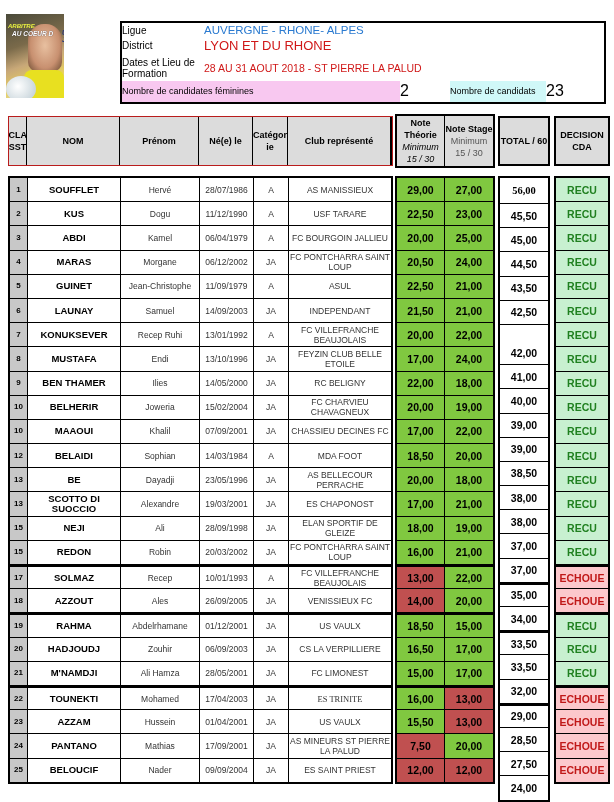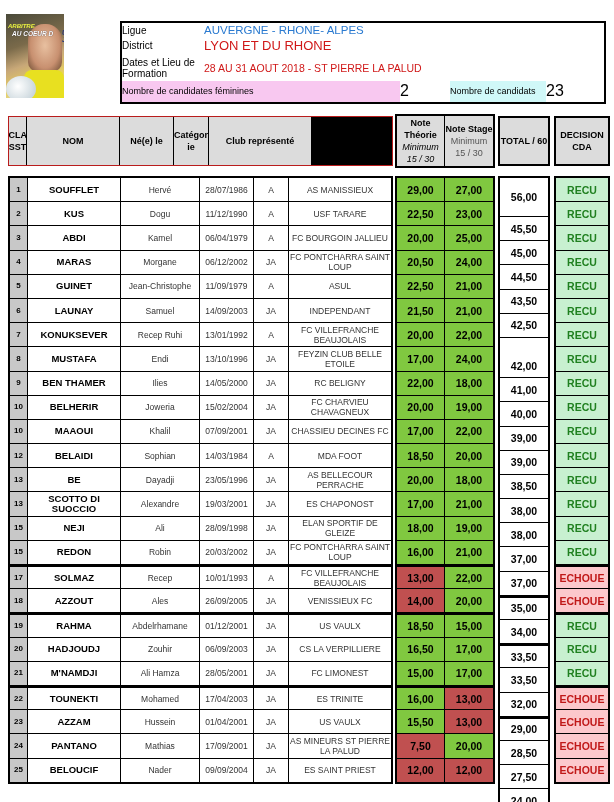--- a/index.html
+++ b/index.html
@@ -81,20 +81,21 @@
       <td style="width:58px;">23</td>
     </tr>
   </tbody>
     </table>
 </div>
 
 <div style="position:absolute; left:8px; top:116px; height:50px;">
   <div style="position:absolute; left:0; top:0; width:385px; height:50px; border:1px solid #b91c1c; display:flex; background:#000;">
     <div class="hdr" style="width:18px; border-right:1.5px solid #000;">CLA SST</div>
     <div class="hdr" style="width:93px; border-right:1.5px solid #000;">NOM</div>
+    <div class="hdr" style="width:79px; border-right:1.5px solid #000;">Prénom</div>
     <div class="hdr" style="width:54px; border-right:1.5px solid #000;">Né(e) le</div>
     <div class="hdr" style="width:35px; border-right:1.5px solid #000;">Catégor ie</div>
     <div class="hdr" style="width:102px;">Club représenté</div>
   </div>
   <div style="position:absolute; left:387px; top:-2px; width:100px; height:54px; border:2px solid #000; display:flex; background:#000;">
     <div class="hdr" style="width:48px; border-right:1.5px solid #000;">
       <span>Note Théorie</span>
       <span class="it">Minimum</span>
       <span class="it">15 / 30</span>
     </div>
@@ -277,21 +278,21 @@
         <div class="cell c-dob">28/05/2001</div>
         <div class="cell c-cat">JA</div>
         <div class="cell c-club" style="width: 102px; border-right: none;">FC LIMONEST</div>
       </div>
       <div style="display: flex; height: 24.2px; border-top: 2.5px solid rgb(0, 0, 0);">
         <div class="cell c-rank">22</div>
         <div class="cell c-nom">TOUNEKTI</div>
         <div class="cell c-pre">Mohamed</div>
         <div class="cell c-dob">17/04/2003</div>
         <div class="cell c-cat">JA</div>
-        <div class="cell c-club" style="width: 102px; border-right: none;">ES TRINITE</div>
+        <div class="cell c-club" style="width: 102px; border-right: none; font-family: Liberation Serif, serif;">ES TRINITE</div>
       </div>
       <div style="display: flex; height: 24.2px;">
         <div class="cell c-rank">23</div>
         <div class="cell c-nom">AZZAM</div>
         <div class="cell c-pre">Hussein</div>
         <div class="cell c-dob">01/04/2001</div>
         <div class="cell c-cat">JA</div>
         <div class="cell c-club" style="width: 102px; border-right: none;">US VAULX</div>
       </div>
       <div style="display: flex; height: 24.2px;">
@@ -407,21 +408,21 @@
       <div style="display: flex; height: 24.2px;">
         <div class="cell c-n red">7,50</div>
         <div class="cell c-n green" style="border-right: none;">20,00</div>
       </div>
       <div style="display: flex; height: 24.2px;">
         <div class="cell c-n red">12,00</div>
         <div class="cell c-n red" style="border-right: none;">12,00</div>
       </div>
     </div>
     <div style="position: absolute; left: 490px; top: 0px; width: 52px; border-width: 2px 2px 1px; border-style: solid; border-color: rgb(0, 0, 0); border-image: initial;">
-      <div style="display: flex; height: 39px;">
+      <div style="display: flex; height: 26px; font-family: Liberation Serif, serif;">
         <div class="cell c-tot" style="width: 48px; border-right: none;">56,00</div>
       </div>
       <div style="display: flex; height: 24.2px;">
         <div class="cell c-tot" style="width: 48px; border-right: none;">45,50</div>
       </div>
       <div style="display: flex; height: 24.2px;">
         <div class="cell c-tot" style="width: 48px; border-right: none;">45,00</div>
       </div>
       <div style="display: flex; height: 24.2px;">
         <div class="cell c-tot" style="width: 48px; border-right: none;">44,50</div>

